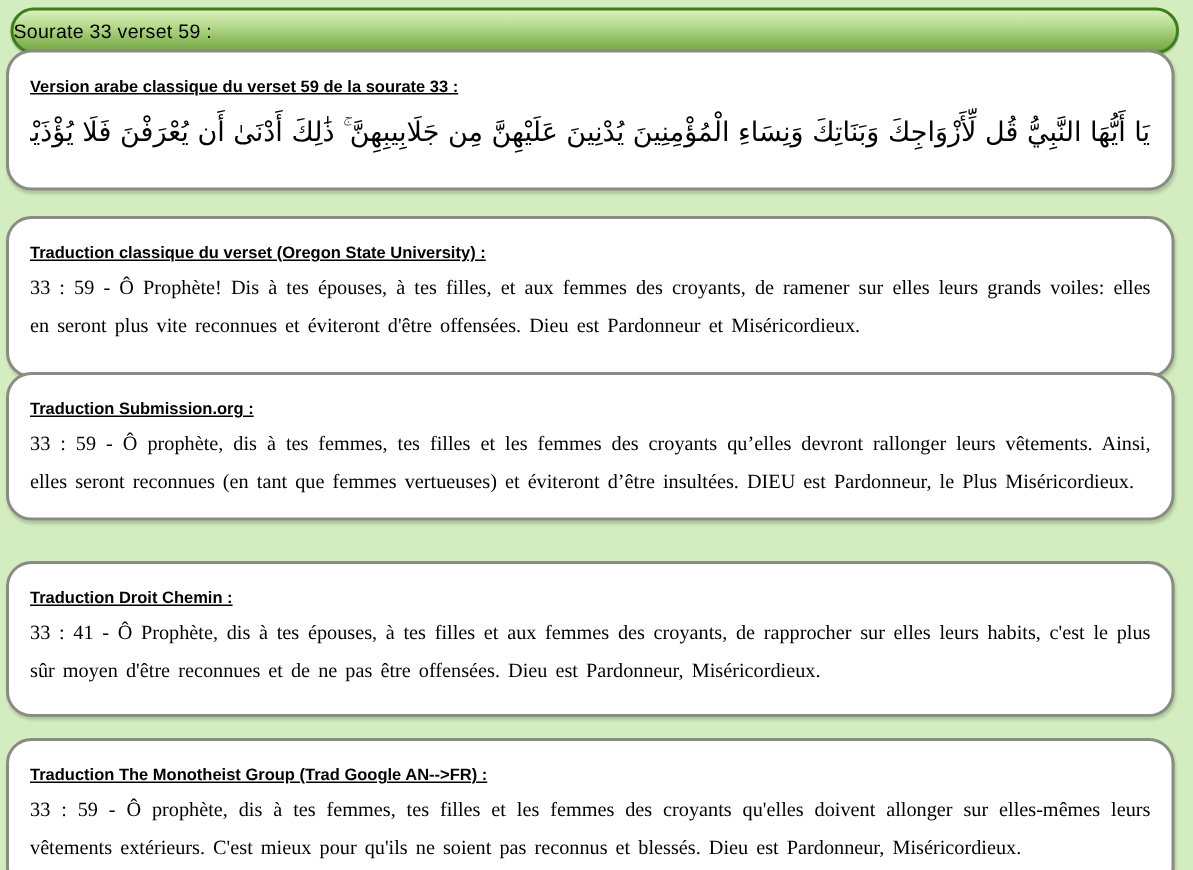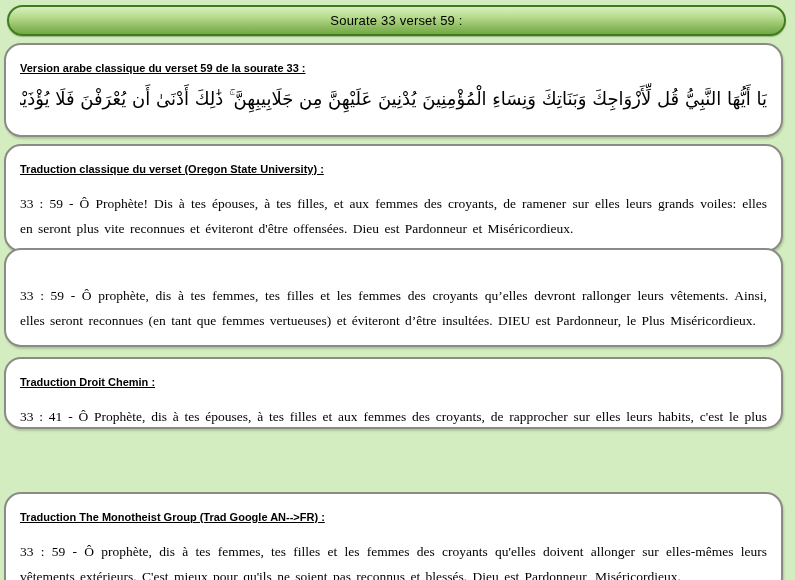--- a/index.html
+++ b/index.html
@@ -12,56 +12,56 @@
   }
   .page { position: absolute; left: 0; top: 0; width: 795px; height: 580px; }
 
   .header-bar {
     position: absolute;
     left: 7px; top: 5px;
     width: 779px; height: 31px;
     border: 2px solid #3f7c1d;
     border-radius: 16px;
     background: linear-gradient(180deg, #d9f0bd 0%, #b4d98a 40%, #8cbb5e 75%, #74a746 100%);
-    display: flex; align-items: center; justify-content: center;
+    display: flex; align-items: center; justify-content: flex-start;
     box-shadow: 0 1px 1px rgba(40,80,20,0.35);
   }
   .header-title {
     font-size: 13px;
     color: #000000;
     letter-spacing: 0.2px;
   }
 
   .card {
     position: absolute;
     left: 4px;
     width: 779px;
     background: #ffffff;
     border: 2px solid #8b8b85;
     border-radius: 17px;
     box-shadow: 1px 2px 2px rgba(60,90,45,0.25);
     padding: 17px 14px 0 14px;
     overflow: hidden;
   }
-  .card-1 { top: 43px;  height: 94px;  }
+  .card-1 { top: 33px;  height: 94px;  }
   .card-2 { top: 144px; height: 108px;  }
   .card-3 { top: 248px; height: 99px;  }
-  .card-4 { top: 357px; height: 72px; }
+  .card-4 { top: 374px; height: 104px; }
   .card-5 { top: 492px; height: 103px; }
 
   .card-title {
     font-size: 11px;
     font-weight: bold;
     text-decoration: underline;
     color: #000000;
     white-space: nowrap;
   }
 
   .card-body {
-    margin-top: 16px;
+    margin-top: 4px;
     font-family: "Liberation Serif", serif;
     font-size: 13.5px;
     line-height: 25px;
     color: #000000;
     text-align: justify;
     word-spacing: 2px;
   }
 
   .arabic-verse {
     margin-top: 8px;
@@ -90,20 +90,21 @@
     <div class="card-title">Version arabe classique du verset 59 de la sourate 33 :</div>
     <div class="arabic-verse" dir="rtl" lang="ar">يَا أَيُّهَا النَّبِيُّ قُل لِّأَزْوَاجِكَ وَبَنَاتِكَ وَنِسَاءِ الْمُؤْمِنِينَ يُدْنِينَ عَلَيْهِنَّ مِن جَلَابِيبِهِنَّ ۚ ذَٰلِكَ أَدْنَىٰ أَن يُعْرَفْنَ فَلَا يُؤْذَيْنَ ۗ وَكَانَ اللَّهُ غَفُورًا رَّحِيمًا</div>
   </div>
 
   <div class="card card-2">
     <div class="card-title">Traduction classique du verset (Oregon State University) :</div>
     <div class="card-body">33 : 59 - Ô Prophète! Dis à tes épouses, à tes filles, et aux femmes des croyants, de ramener sur elles leurs grands voiles: elles en seront plus vite reconnues et éviteront d'être offensées. Dieu est Pardonneur et Miséricordieux.</div>
   </div>
 
   <div class="card card-3">
+    <div class="card-title">Traduction Submission.org :</div>
     <div class="card-body">33 : 59 - Ô prophète, dis à tes femmes, tes filles et les femmes des croyants qu’elles devront rallonger leurs vêtements. Ainsi, elles seront reconnues (en tant que femmes vertueuses) et éviteront d’être insultées. DIEU est Pardonneur, le Plus Miséricordieux.</div>
   </div>
 
   <div class="card card-4">
     <div class="card-title">Traduction Droit Chemin :</div>
     <div class="card-body">33 : 41 - Ô Prophète, dis à tes épouses, à tes filles et aux femmes des croyants, de rapprocher sur elles leurs habits, c'est le plus sûr moyen d'être reconnues et de ne pas être offensées. Dieu est Pardonneur, Miséricordieux.</div>
   </div>
 
   <div class="card card-5">
     <div class="card-title">Traduction The Monotheist Group (Trad Google AN--&gt;FR) :</div>

